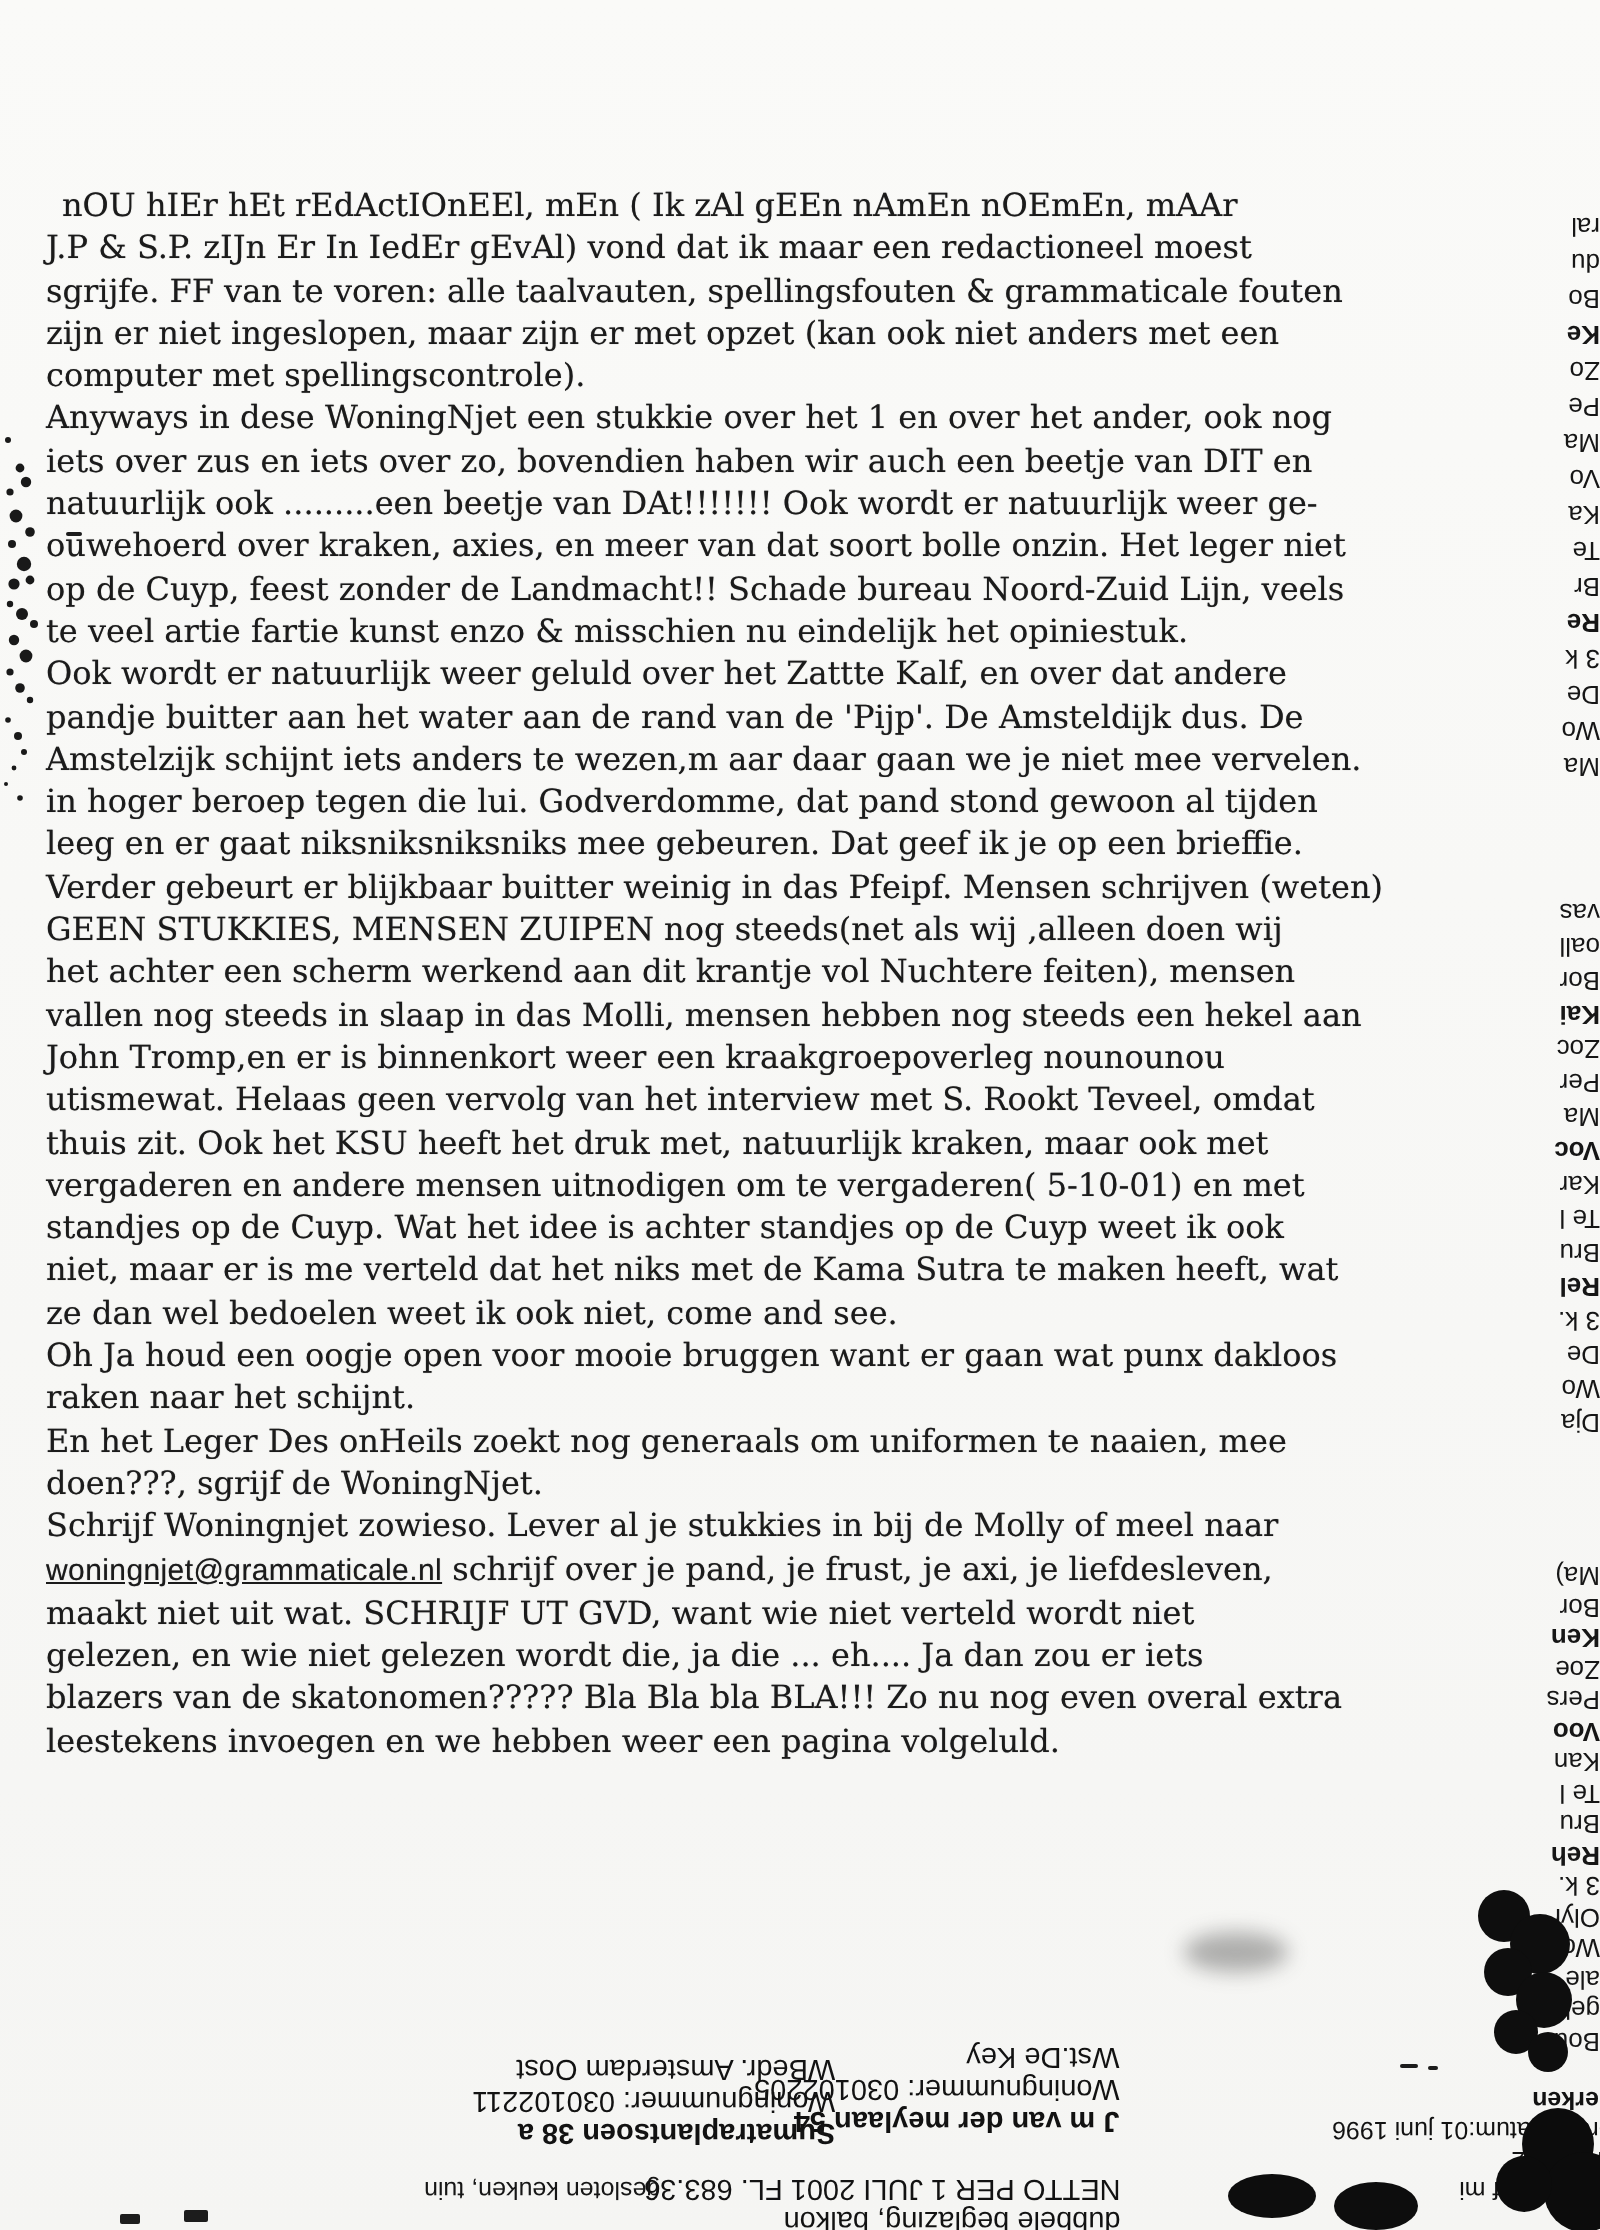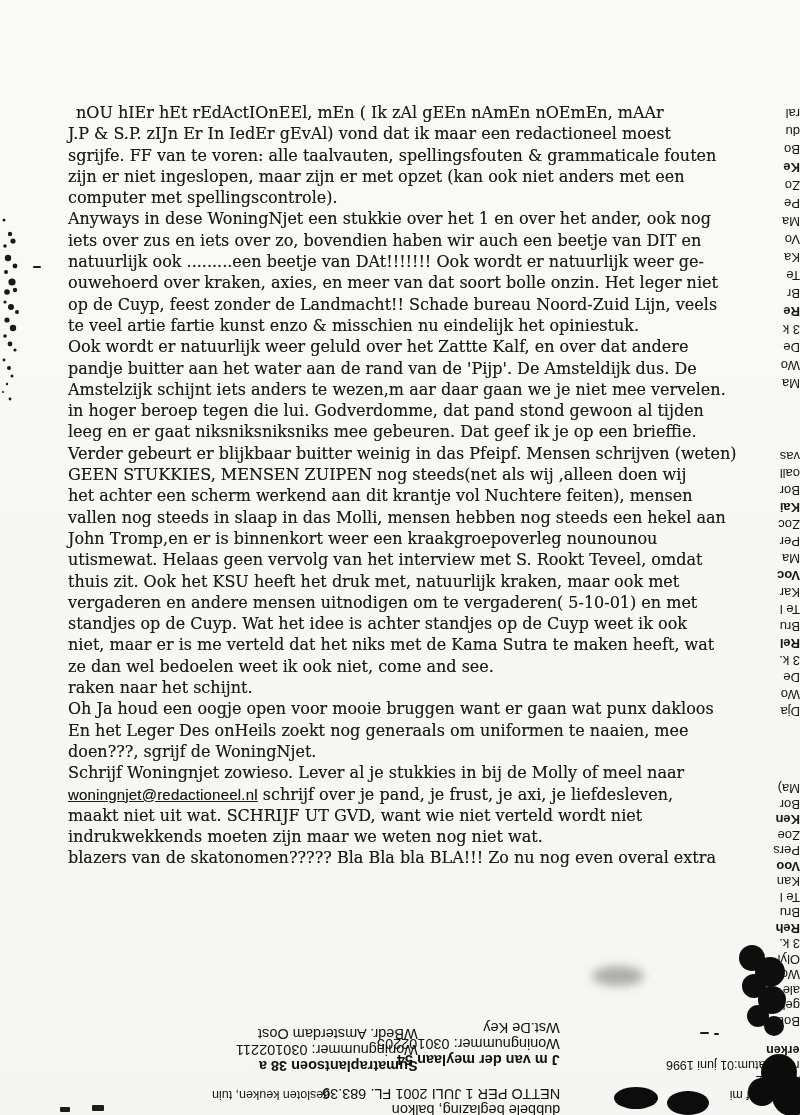--- a/index.html
+++ b/index.html
@@ -1,23 +1,23 @@
 <!DOCTYPE html>
 <html><head>
 <meta charset="utf-8">
 <style>
   html,body{margin:0;padding:0;}
   body{width:800px;height:1115px;overflow:hidden;position:relative;
        background:#f9f9f7;font-family:"Liberation Sans",sans-serif;}
   .page{position:absolute;inset:0;background:linear-gradient(180deg,#fafaf8 0%,#f7f7f5 60%,#f5f5f3 100%);}
 
   
-  .editorial{position:absolute;left:23px;top:102px;width:705px;
+  .editorial{position:absolute;left:23px;top:92px;width:705px;
              font-family:"DejaVu Serif",serif;font-size:16px;line-height:21.3px;
-             color:#1b1b1b;text-shadow:0 0 .4px rgba(20,20,20,.55);margin-left:45px;}
+             color:#1b1b1b;text-shadow:0 0 .4px rgba(20,20,20,.55);}
   .editorial .line{white-space:nowrap;}
   .editorial .line:first-child{padding-left:8px;}
   .email{font-family:"Liberation Sans",sans-serif;font-size:15px;
          text-decoration:underline;letter-spacing:.2px;}
 
   
   .flip{transform:rotate(180deg);}
   .listing{position:absolute;font-family:"Liberation Sans",sans-serif;
            color:#121212;white-space:nowrap;text-align:left;}
   .listing div{white-space:nowrap;}
@@ -65,29 +65,30 @@
       <div class="line">GEEN STUKKIES, MENSEN ZUIPEN nog steeds(net als wij ,alleen doen wij</div>
       <div class="line">het achter een scherm werkend aan dit krantje vol Nuchtere feiten), mensen</div>
       <div class="line">vallen nog steeds in slaap in das Molli, mensen hebben nog steeds een hekel aan</div>
       <div class="line">John Tromp,en er is binnenkort weer een kraakgroepoverleg nounounou</div>
       <div class="line">utismewat. Helaas geen vervolg van het interview met S. Rookt Teveel, omdat</div>
       <div class="line">thuis zit. Ook het KSU heeft het druk met, natuurlijk kraken, maar ook met</div>
       <div class="line">vergaderen en andere mensen uitnodigen om te vergaderen( 5-10-01) en met</div>
       <div class="line">standjes op de Cuyp. Wat het idee is achter standjes op de Cuyp weet ik ook</div>
       <div class="line">niet, maar er is me verteld dat het niks met de Kama Sutra te maken heeft, wat</div>
       <div class="line">ze dan wel bedoelen weet ik ook niet, come and see.</div>
+      <div class="line">Oh Ja houd een oogje open voor mooie bruggen want er gaan wat punx dakloos</div>
       <div class="line">raken naar het schijnt.</div>
-      <div class="line">Oh Ja houd een oogje open voor mooie bruggen want er gaan wat punx dakloos</div>
       <div class="line">En het Leger Des onHeils zoekt nog generaals om uniformen te naaien, mee</div>
       <div class="line">doen???, sgrijf de WoningNjet.</div>
       <div class="line">Schrijf Woningnjet zowieso. Lever al je stukkies in bij de Molly of meel naar</div>
-      <div class="line"><span class="email">woningnjet@redactioneel.nl</span> schrijf over je pand, je frust, je axi, je liefdesleven,</div>
+      <div class="line"><span class="email">woningnjet@grammaticale.nl</span> schrijf over je pand, je frust, je axi, je liefdesleven,</div>
       <div class="line">maakt niet uit wat. SCHRIJF UT GVD, want wie niet verteld wordt niet</div>
-      <div class="line">indrukwekkends moeten zijn maar we weten nog niet wat.</div>
+      <div class="line">gelezen, en wie niet gelezen wordt die, ja die ... eh.... Ja dan zou er iets</div>
       <div class="line">blazers van de skatonomen????? Bla Bla bla BLA!!! Zo nu nog even overal extra</div>
+      <div class="line">leestekens invoegen en we hebben weer een pagina  volgeluld.</div>
     </div>
 
   <div id="edge-strip">
       <div class="edge-group" style="line-height: 18px;">
         <div class="frag">ral</div>
         <div class="frag">du</div>
         <div class="frag">Bo</div>
         <div class="frag b">Ke</div>
         <div class="frag">Zo</div>
         <div class="frag">Pe</div>

